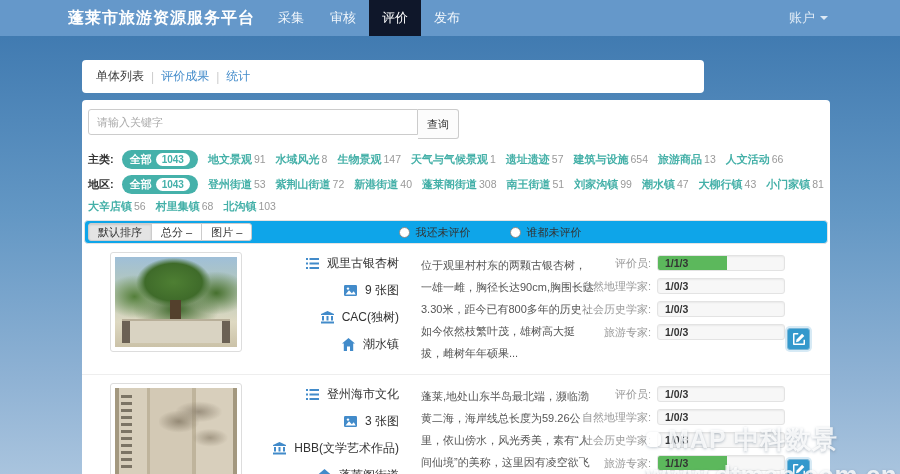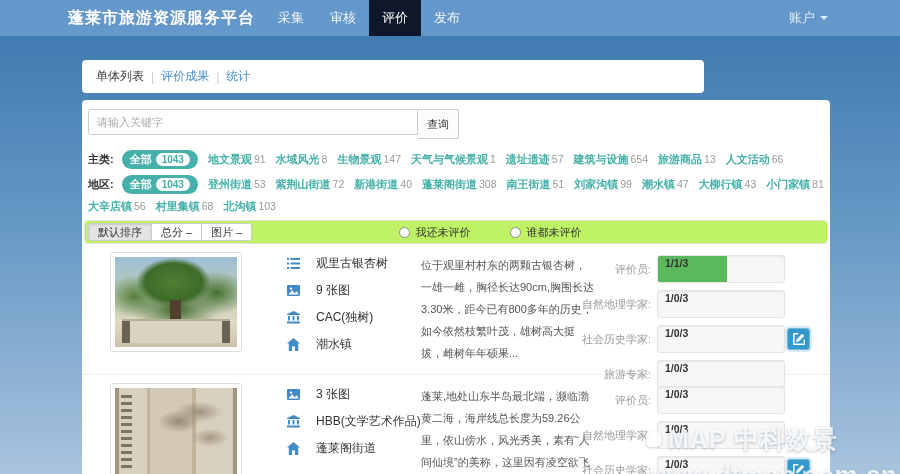--- a/index.html
+++ b/index.html
@@ -38,21 +38,21 @@
   .filters { padding:5px 6px 0;text-align:right; }
   .filter-row { display:flex; flex-wrap:wrap; align-items:center; column-gap:10px; row-gap:5px; font-size:11px; margin-bottom:6px; }
   .filter-label { font-weight:bold; color:#333; margin-right:-2px; }
   .chip-all { background:#45b1aa; color:#fff; font-weight:bold; border-radius:10px; padding:2px 8px; display:inline-flex; align-items:center; gap:4px; cursor:pointer; }
   .chip-badge { background:#fff; color:#45b1aa; border-radius:8px; padding:0 6px; font-size:10px; font-weight:bold; line-height:13px; }
   .filter-item { cursor:pointer; white-space:nowrap; }
   .filter-name { color:#44b0a8; font-weight:bold; }
   .filter-count { color:#999; font-size:10.5px; margin-left:2px; }
 
   
-  .sort-bar { margin:4px 2px 0; background:#bef264; border:1px solid #e3e3e3; border-radius:4px; height:24px; display:flex; align-items:center; padding:8px 3px; }
+  .sort-bar { margin:4px 2px 0; background:#0ea5e9; border:1px solid #e3e3e3; border-radius:4px; height:24px; display:flex; align-items:center; padding:8px 3px; }
   .sort-group { display:flex; }
   .sort-btn { border:1px solid #ccc; background:#fff; font-size:11px; color:#333; padding:0 9px; height:18px; line-height:16px; cursor:pointer; margin-right:-1px; }
   .sort-btn:first-child { border-radius:3px 0 0 3px; }
   .sort-btn:last-child { border-radius:0 3px 3px 0; }
   .sort-btn.active { background:#e4e4e4; box-shadow:inset 0 1px 2px rgba(0,0,0,.12); }
   .radio-group { display:flex; margin-left:148px; gap:40px; }
   .radio-opt { display:flex; align-items:center; gap:5px; font-size:11px; color:#333; cursor:pointer; }
   .radio-circle { width:11px; height:11px; border:1px solid #8a8a8a; border-radius:50%; background:#fff; display:inline-block; }
 
   
@@ -74,29 +74,29 @@
       position:relative; }
   .art-1::before { content:""; position:absolute; left:5%; top:8%; width:9%; height:84%;
       background:repeating-linear-gradient(180deg, #4a4336 0 3px, rgba(0,0,0,0) 3px 7px); opacity:.65; }
   .art-1::after { content:""; position:absolute; right:6%; top:14%; width:58%; height:60%; opacity:.8;
       background:
         radial-gradient(ellipse 30px 16px at 28% 38%, #857a66 0%, rgba(0,0,0,0) 70%),
         radial-gradient(ellipse 26px 13px at 72% 68%, #978c78 0%, rgba(0,0,0,0) 70%),
         radial-gradient(ellipse 34px 15px at 56% 20%, #8d8270 0%, rgba(0,0,0,0) 70%); }
 
   .info { width:112px; margin-left:45px; padding-top:3px; list-style:none; flex:none; }
-  .info li { display:flex; align-items:center; gap:16px; margin-bottom:10px; font-size:12px; color:#333; white-space:nowrap; }
+  .info li { display:flex; align-items:center; gap:8px; margin-bottom:10px; font-size:12px; color:#333; white-space:nowrap;justify-content:flex-end; }
   .info .icon { width:13px; height:13px; flex:none; display:inline-block; }
 
   .desc { width:175px; margin-left:22px; padding-top:2px; font-size:11px; line-height:22px; color:#555; }
 
   .evals { position:absolute; left:478px; top:11px; width:245px; }
   .eval-row { display:flex; align-items:center; margin-bottom:7px; }
   .eval-label { width:97px; text-align:right; color:#999; font-size:11px; padding-right:6px; flex:none; }
-  .progress { position:relative; width:128px; height:28px; background:#f7f7f7; border:1px solid #e3e3e3; border-radius:3px; box-shadow:inset 0 1px 2px rgba(0,0,0,.06); overflow:hidden; }
+  .progress { position:relative; width:128px; height:16px; background:#f7f7f7; border:1px solid #e3e3e3; border-radius:3px; box-shadow:inset 0 1px 2px rgba(0,0,0,.06); overflow:hidden; }
   .progress-fill { position:absolute; left:0; top:0; bottom:0; background:#5cb85c; }
   .progress-text { position:absolute; left:7px; top:0; line-height:14px; font-size:10.5px; font-weight:bold; color:#333; }
 
   .edit-btn { position:absolute; right:20px; top:84px; width:23px; height:22px; background:#3398cc; border:1px solid #79b7d8; border-radius:3px; cursor:pointer; display:flex; align-items:center; justify-content:center; box-shadow:0 0 0 2px rgba(140,195,225,.35); }
 
   
   .watermark { position:absolute; left:646px; top:382px; z-index:9; pointer-events:none; color:rgba(255,255,255,.82); text-shadow:0 1px 3px rgba(90,110,130,.45); }
   .wm-line1 { display:flex; align-items:center; gap:7px; font-size:25px; font-weight:bold; letter-spacing:1px;margin-top:41px; }
   .wm-logo { width:15px; height:15px; border:6px solid rgba(255,255,255,.82); border-radius:5px; display:inline-block; box-shadow:0 1px 3px rgba(90,110,130,.35); }
   .wm-line2 { font-size:26px; font-weight:bold; margin-top:4px; letter-spacing:.5px; }
@@ -290,20 +290,35 @@
   </div>
 
   <div class="list-item">
     <div class="thumb">
       <div class="thumb-art art-1"></div>
     </div>
     <ul class="info">
       <li>
         <span class="icon">
           <svg width="13" height="13" viewBox="0 0 13 13">
+                  <g fill="#428bca">
+                    <rect x="0" y="1" width="2" height="2"></rect>
+                    <rect x="0" y="5.5" width="2" height="2"></rect>
+                    <rect x="0" y="10" width="2" height="2"></rect>
+                    <rect x="3.5" y="1" width="9.5" height="2"></rect>
+                    <rect x="3.5" y="5.5" width="9.5" height="2"></rect>
+                    <rect x="3.5" y="10" width="9.5" height="2"></rect>
+                  </g>
+                </svg>
+        </span>
+        <span>登州海市文化</span>
+      </li>
+      <li>
+        <span class="icon">
+          <svg width="13" height="13" viewBox="0 0 13 13">
                   <rect x="0" y="1" width="13" height="11" rx="1.2" fill="#428bca"></rect>
                   <circle cx="4" cy="4.6" r="1.2" fill="#fff"></circle>
                   <path d="M1.5 10.5 L5 6.3 L7.8 9.2 L9.8 7.2 L11.7 10.5 Z" fill="#fff"></path>
                 </svg>
         </span>
         <span>3 张图</span>
       </li>
       <li>
         <span class="icon">
           <svg width="13" height="13" viewBox="0 0 13 13">

